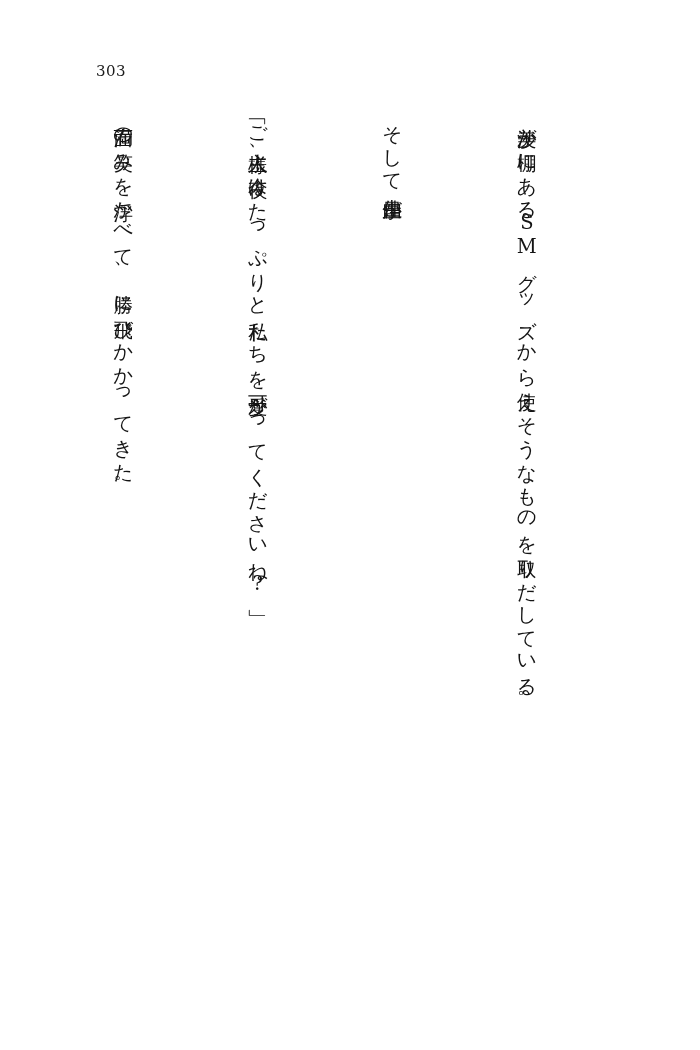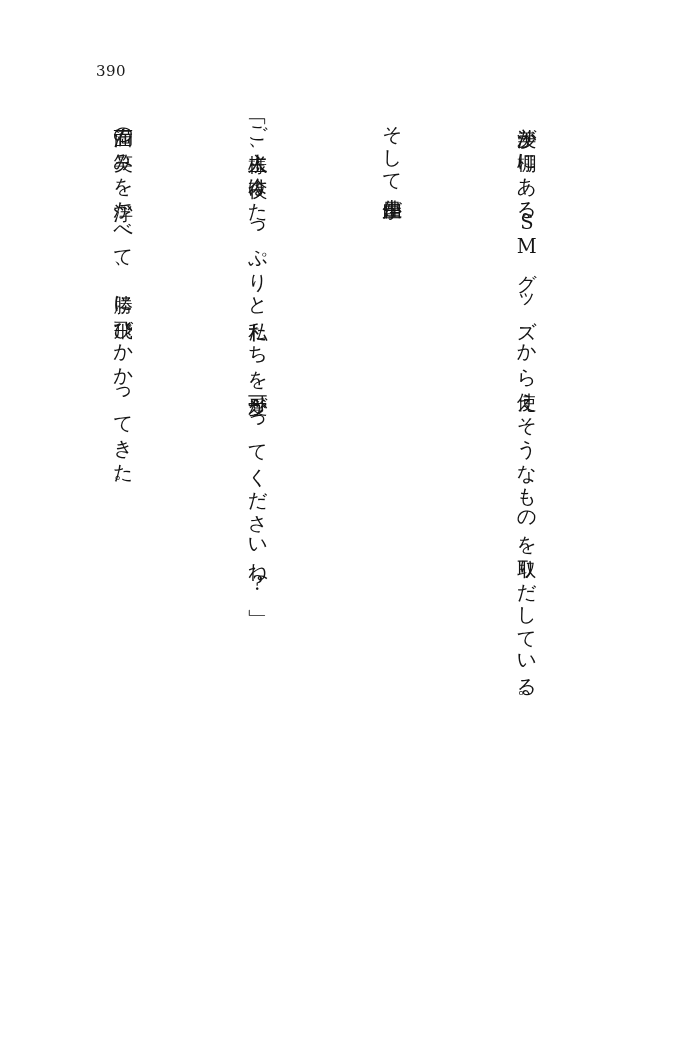--- a/index.html
+++ b/index.html
@@ -57,21 +57,21 @@
     display: block;
     text-indent: 0;
     margin: 0;
   }
 </style>
 </head>
 <body>
 
 <div id="page">
 
-  <div id="page-number">390</div>
+  <div id="page-number">303</div>
 
   <div id="text-block">
     <span class="para">美沙が棚にあるSMグッズから使えそうなものを取りだしている。</span>
     <span class="para">そして由佳里が、</span>
     <span class="para">「ご主人様、今夜はたっぷりと私たちを可愛がってくださいね?」</span>
     <span class="para">満面の笑みを浮かべて、勝に飛びかかってきた。</span>
     <span class="para">それを皮切りに、次々とメイドたちが勝にのしかかり、服を剝いでいく。</span>
     
     
     

